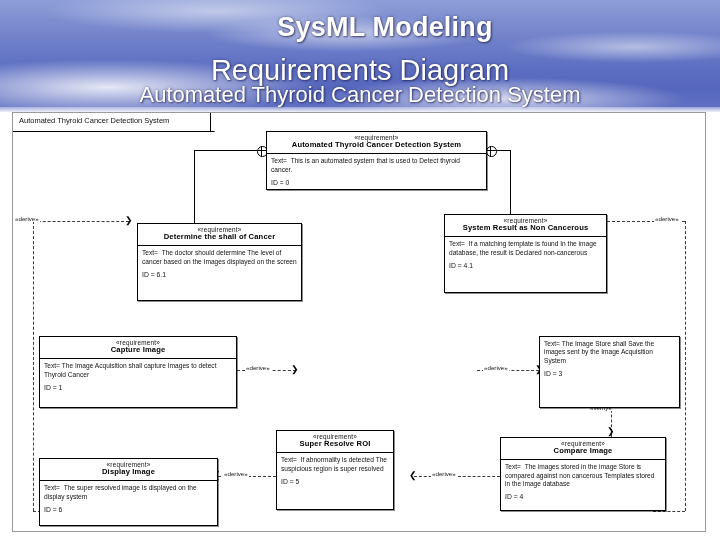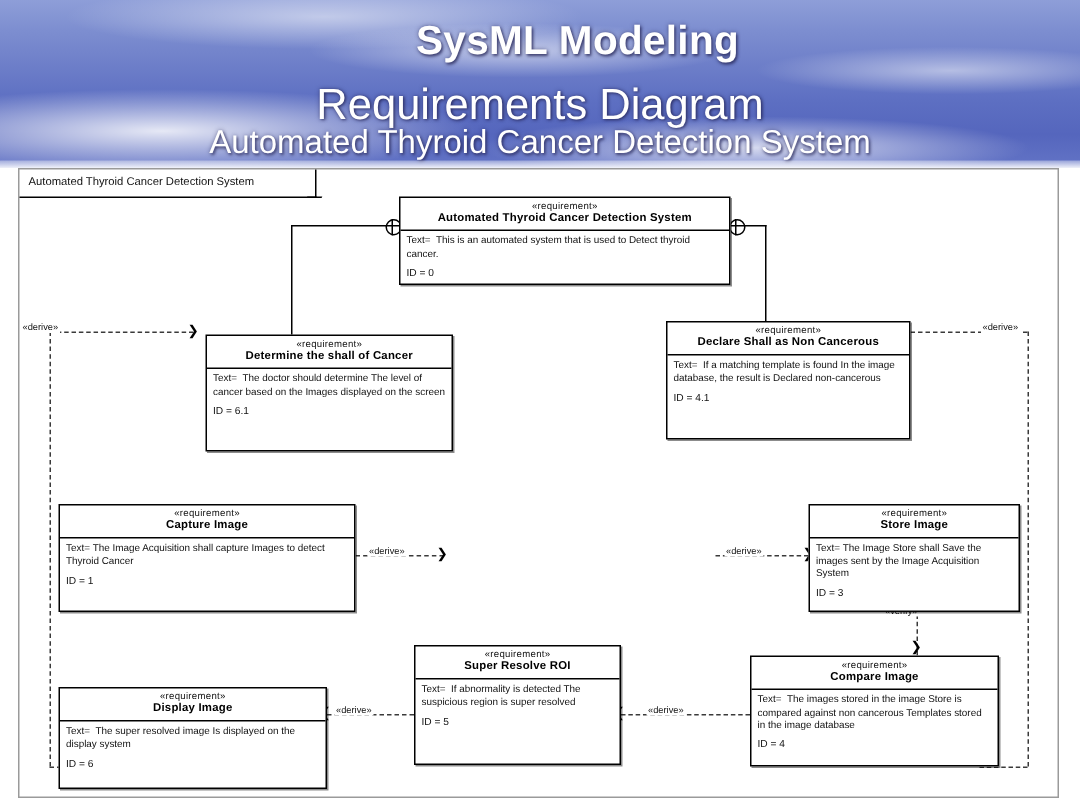--- a/index.html
+++ b/index.html
@@ -174,63 +174,59 @@
       </div>
       <div class="body">
         <div class="txt"><span class="lbl">Text=</span>&nbsp;&nbsp;<span>The doctor should determine The level of cancer based on the Images displayed on the screen</span></div>
         <div class="idv">ID = 6.1</div>
       </div>
     </div>
 
     <div class="req" style="left:431px;top:101px;width:163px;height:79px;">
       <div class="hdr">
         <span class="stereo">«requirement»</span>
-        <span class="name">Declare Shall as Non Cancerous</span>
+        <span class="name">System Result as Non Cancerous</span>
       </div>
       <div class="body">
         <div class="txt"><span class="lbl">Text=</span>&nbsp;&nbsp;<span>If a matching template is found In the image database, the result is Declared non-cancerous</span></div>
         <div class="idv">ID = 4.1</div>
       </div>
     </div>
 
     <div class="req" style="left:26px;top:223px;width:198px;height:72px;">
       <div class="hdr">
         <span class="stereo">«requirement»</span>
         <span class="name">Capture Image</span>
       </div>
       <div class="body">
         <div class="txt"><span class="lbl">Text=</span>&nbsp;<span>The Image Acquisition shall capture Images to detect Thyroid Cancer</span></div>
         <div class="idv">ID = 1</div>
       </div>
     </div>
 
 
     <div class="req" style="left:526px;top:223px;width:141px;height:72px;">
-      <div class="hdr">
-        <span class="stereo">«requirement»</span>
-        <span class="name">Store Image</span>
-      </div>
       <div class="body">
         <div class="txt"><span class="lbl">Text=</span>&nbsp;<span>The Image Store shall Save the images sent by the Image Acquisition System</span></div>
         <div class="idv">ID = 3</div>
       </div>
     </div>
 
     <div class="req" style="left:26px;top:345px;width:179px;height:68px;">
       <div class="hdr">
         <span class="stereo">«requirement»</span>
         <span class="name">Display Image</span>
       </div>
       <div class="body">
         <div class="txt"><span class="lbl">Text=</span>&nbsp;&nbsp;<span>The super resolved image Is displayed on the display system</span></div>
         <div class="idv">ID = 6</div>
       </div>
     </div>
 
-    <div class="req" style="left:263px;top:317px;width:138px;height:80px;">
+    <div class="req" style="left:263px;top:317px;width:118px;height:80px;">
       <div class="hdr">
         <span class="stereo">«requirement»</span>
         <span class="name">Super Resolve ROI</span>
       </div>
       <div class="body">
         <div class="txt"><span class="lbl">Text=</span>&nbsp;&nbsp;<span>If abnormality is detected The suspicious region is super resolved</span></div>
         <div class="idv">ID = 5</div>
       </div>
     </div>
 

